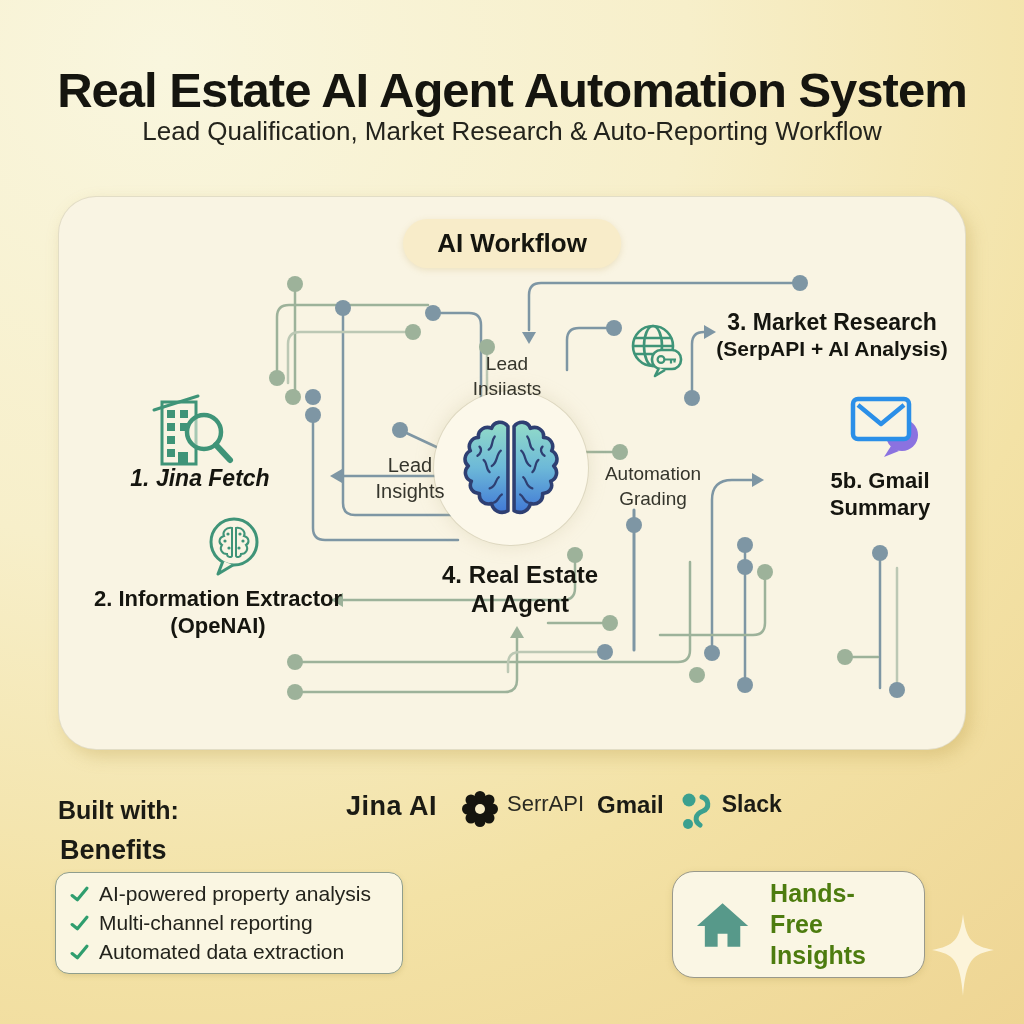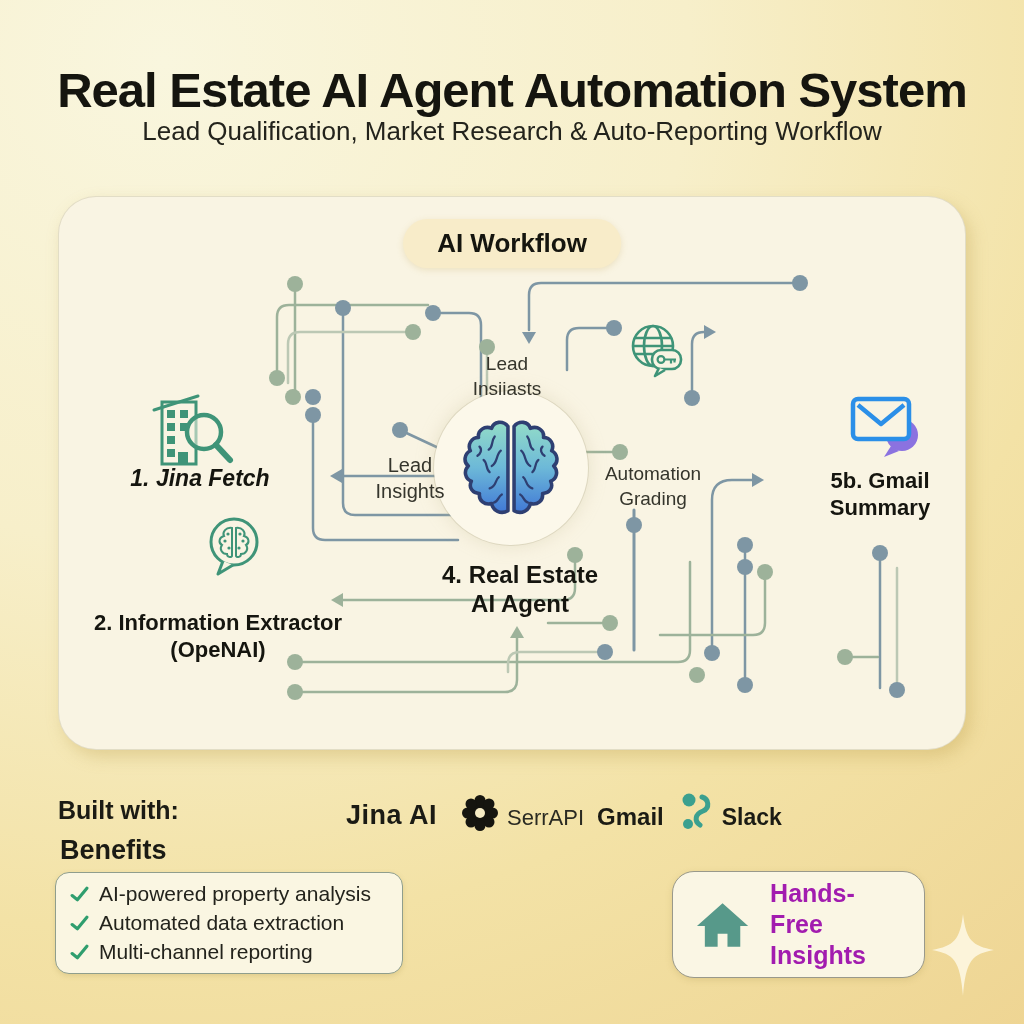--- a/index.html
+++ b/index.html
@@ -25,40 +25,40 @@
   .wires{left:0;top:0;z-index:1;pointer-events:none;}
   .node-label{z-index:3;text-align:center;font-weight:700;color:#15150f;line-height:1.22;}
   .edge-label{z-index:3;text-align:center;font-weight:400;color:#35352c;line-height:1.3;}
   .icon{z-index:3;}
   .brain-circle{
     left:434px;top:391px;width:154px;height:154px;border-radius:50%;
     background:#fcf8ea;box-shadow:0 0 0 1px rgba(150,150,115,.22), 0 0 18px rgba(200,190,150,.35);
     z-index:2;display:flex;align-items:center;justify-content:center;
   }
   .built-label{left:58px;top:796px;font-size:25px;font-weight:700;}
-  .built-row{left:346px;top:791px;display:flex;align-items:flex-end;gap:9px;z-index:2;}
+  .built-row{left:346px;top:791px;display:flex;align-items:flex-start;gap:9px;z-index:2;}
   .bw-jina{font-size:27px;font-weight:700;letter-spacing:.5px;margin-right:16px;}
   .bw-serpapi{font-size:22px;font-weight:400;color:#2a2a22;}
   .bw-gmail{font-size:24px;font-weight:700;margin-left:4px;}
   .bw-slack{font-size:23px;font-weight:700;}
   .benefits-heading{left:60px;top:835px;font-size:27px;font-weight:700;}
   .benefits-card{
     left:55px;top:872px;width:348px;height:102px;border-radius:14px;
     background:#faf6e2;border:1.5px solid #8f9e8d;
     box-shadow:0 2px 5px rgba(170,150,80,.25);
     display:flex;flex-direction:column;justify-content:center;gap:5px;padding:22px 14px;box-sizing:border-box;
   }
   .benefit-row{display:flex;align-items:center;gap:10px;font-size:21px;color:#23231c;}
   .hf-card{
     left:672px;top:871px;width:253px;height:107px;border-radius:22px;
     background:#faf6e4;border:1.5px solid #99998b;
     box-shadow:0 2px 6px rgba(170,150,80,.25);
     display:flex;align-items:center;justify-content:center;gap:20px;box-sizing:border-box;padding:0 22px;
   }
-  .hf-text{font-size:25px;font-weight:700;line-height:1.25;color:#a21caf;width:134px;}
+  .hf-text{font-size:25px;font-weight:700;line-height:1.25;color:#4d7c0f;width:134px;}
   .sparkle{left:928px;top:912px;z-index:4;}
 </style>
 </head>
 <body>
 
 <div class="abs title" style="top:62px;">Real Estate AI Agent Automation System</div>
 <div class="abs subtitle" style="top:116px;">Lead Qualification, Market Research &amp; Auto-Reporting Workflow</div>
 
 <div class="abs panel"></div>
 <div class="abs badge">AI Workflow</div>
@@ -166,21 +166,21 @@
   </g>
   <g fill="#3f9478">
     <circle cx="26" cy="20" r="1.6"></circle>
       <circle cx="23" cy="27" r="1.6"></circle>
       <circle cx="27" cy="34" r="1.6"></circle>
     <circle cx="38" cy="20" r="1.6"></circle>
       <circle cx="41" cy="27" r="1.6"></circle>
       <circle cx="37" cy="34" r="1.6"></circle>
   </g>
 </svg>
-<div class="abs node-label" style="left:85px;top:586px;width:266px;font-size:22px;margin-top:24px;">
+<div class="abs node-label" style="left:85px;top:586px;width:266px;font-size:22px;">
   <div>2. Information Extractor</div>
   <div>(OpeNAI)</div>
 </div>
 
 <div class="abs brain-circle">
   <svg width="122" height="112" viewBox="0 0 120 110">
     <defs>
       <linearGradient id="bg-l" x1="0" y1="0" x2="0" y2="1">
         <stop offset="0" stop-color="#93dcc8"></stop>
           <stop offset="0.5" stop-color="#6db9d8"></stop>
@@ -234,20 +234,22 @@
     <line x1="9" y1="34" x2="45" y2="34"></line>
   </g>
   <rect x="26" y="30" width="29" height="19" rx="9" fill="#f9f4e3" stroke="#3f9478" stroke-width="2.6"></rect>
   <path d="M33,48 L29,56 L39,50" fill="#f9f4e3" stroke="#3f9478" stroke-width="2.6" stroke-linejoin="round"></path>
   <g stroke="#3f9478" stroke-width="2.2" fill="none">
     <circle cx="35" cy="39.5" r="3.4"></circle>
     <path d="M38.4,39.5 H50 M45,39.5 V43.5 M48.5,39.5 V42.5"></path>
   </g>
 </svg>
 <div class="abs node-label" style="left:712px;top:308px;width:240px;font-size:23px;">
+  <div>3. Market Research</div>
+  <div style="font-size:21px;">(SerpAPI + AI Analysis)</div>
 </div>
 
 <svg class="abs icon" style="left:850px;top:394px;" width="76" height="66" viewBox="0 0 76 66">
   <circle cx="52" cy="41" r="16" fill="#8b72e0"></circle>
   <path d="M41,52 L34,63 L49,57 Z" fill="#8b72e0"></path>
   <rect x="3" y="5" width="56" height="40" rx="5" fill="#f9f4e3" stroke="#2b8fe8" stroke-width="4.5"></rect>
   <path d="M8,11 L31,30 L54,11" fill="none" stroke="#2b8fe8" stroke-width="4.5" stroke-linejoin="round"></path>
 </svg>
 <div class="abs node-label" style="left:778px;top:468px;width:204px;font-size:22px;">
   <div>5b. Gmail Summary</div>
@@ -285,27 +287,27 @@
   <div class="benefit-row">
     <svg width="19" height="17" viewBox="0 0 18 16">
         <path d="M2,9 L7,13 L16,2" stroke="#2f9e6e" stroke-width="3" fill="none" stroke-linecap="round" stroke-linejoin="round"></path>
       </svg>
     <span>AI-powered property analysis</span>
   </div>
   <div class="benefit-row">
     <svg width="19" height="17" viewBox="0 0 18 16">
         <path d="M2,9 L7,13 L16,2" stroke="#2f9e6e" stroke-width="3" fill="none" stroke-linecap="round" stroke-linejoin="round"></path>
       </svg>
-    <span>Automated data extraction</span>
+    <span>Multi-channel reporting</span>
   </div>
   <div class="benefit-row">
     <svg width="19" height="17" viewBox="0 0 18 16">
         <path d="M2,9 L7,13 L16,2" stroke="#2f9e6e" stroke-width="3" fill="none" stroke-linecap="round" stroke-linejoin="round"></path>
       </svg>
-    <span>Multi-channel reporting</span>
+    <span>Automated data extraction</span>
   </div>
 </div>
 
 <div class="abs hf-card">
   <svg width="56" height="52" viewBox="0 0 56 52">
     <path d="M28,4 L2,27 H10 V48 H23 V35 H33 V48 H46 V27 H54 Z" fill="#57998a"></path>
   </svg>
   <div class="hf-text">Hands-Free Insights</div>
 </div>
 

